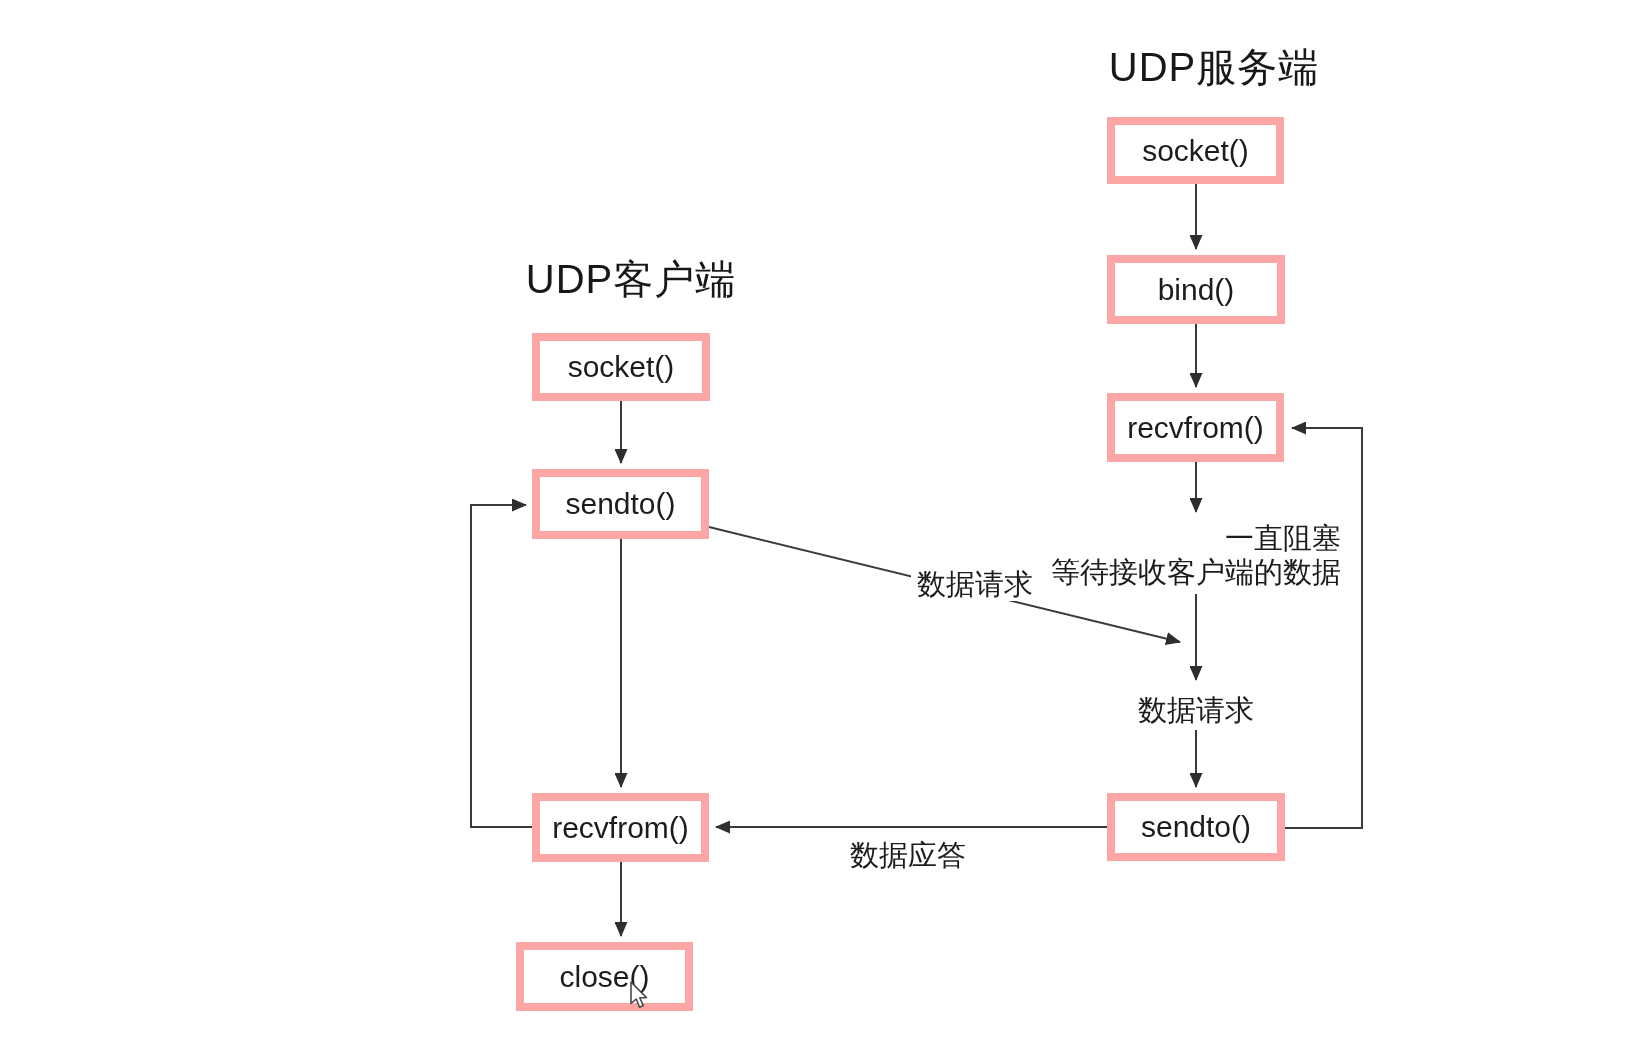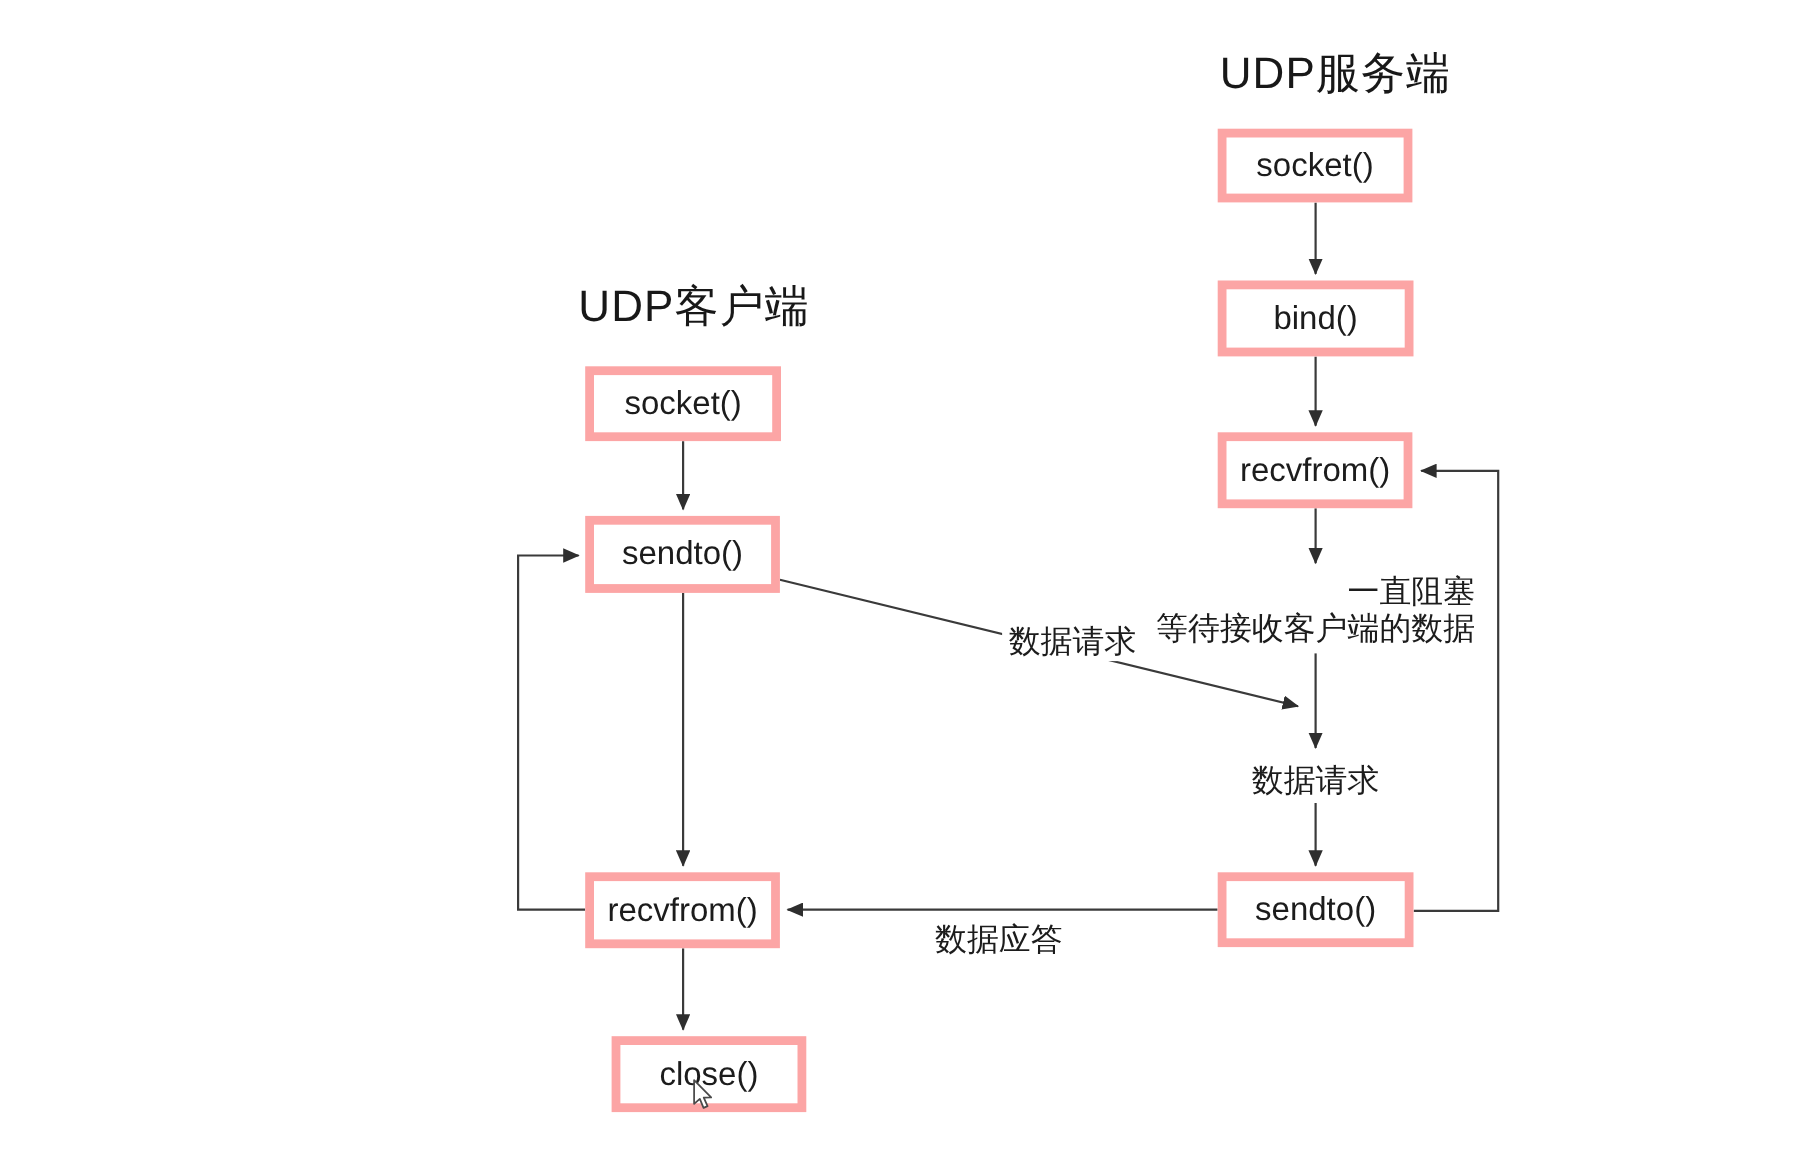--- a/index.html
+++ b/index.html
@@ -94,21 +94,21 @@
 
   <div class="box" style="left:532px; top:333px; width:178px; height:68px;">
     <span>socket()</span>
   </div>
   <div class="box" style="left:532px; top:469px; width:177px; height:70px;">
     <span>sendto()</span>
   </div>
   <div class="box" style="left:532px; top:793px; width:177px; height:69px;">
     <span>recvfrom()</span>
   </div>
-  <div class="box" style="left:556px; top:942px; width:177px; height:69px;">
+  <div class="box" style="left:516px; top:942px; width:177px; height:69px;">
     <span>close()</span>
   </div>
 
   <div class="box" style="left:1107px; top:117px; width:177px; height:67px;">
     <span>socket()</span>
   </div>
   <div class="box" style="left:1107px; top:255px; width:178px; height:69px;">
     <span>bind()</span>
   </div>
   <div class="box" style="left:1107px; top:393px; width:177px; height:69px;">

